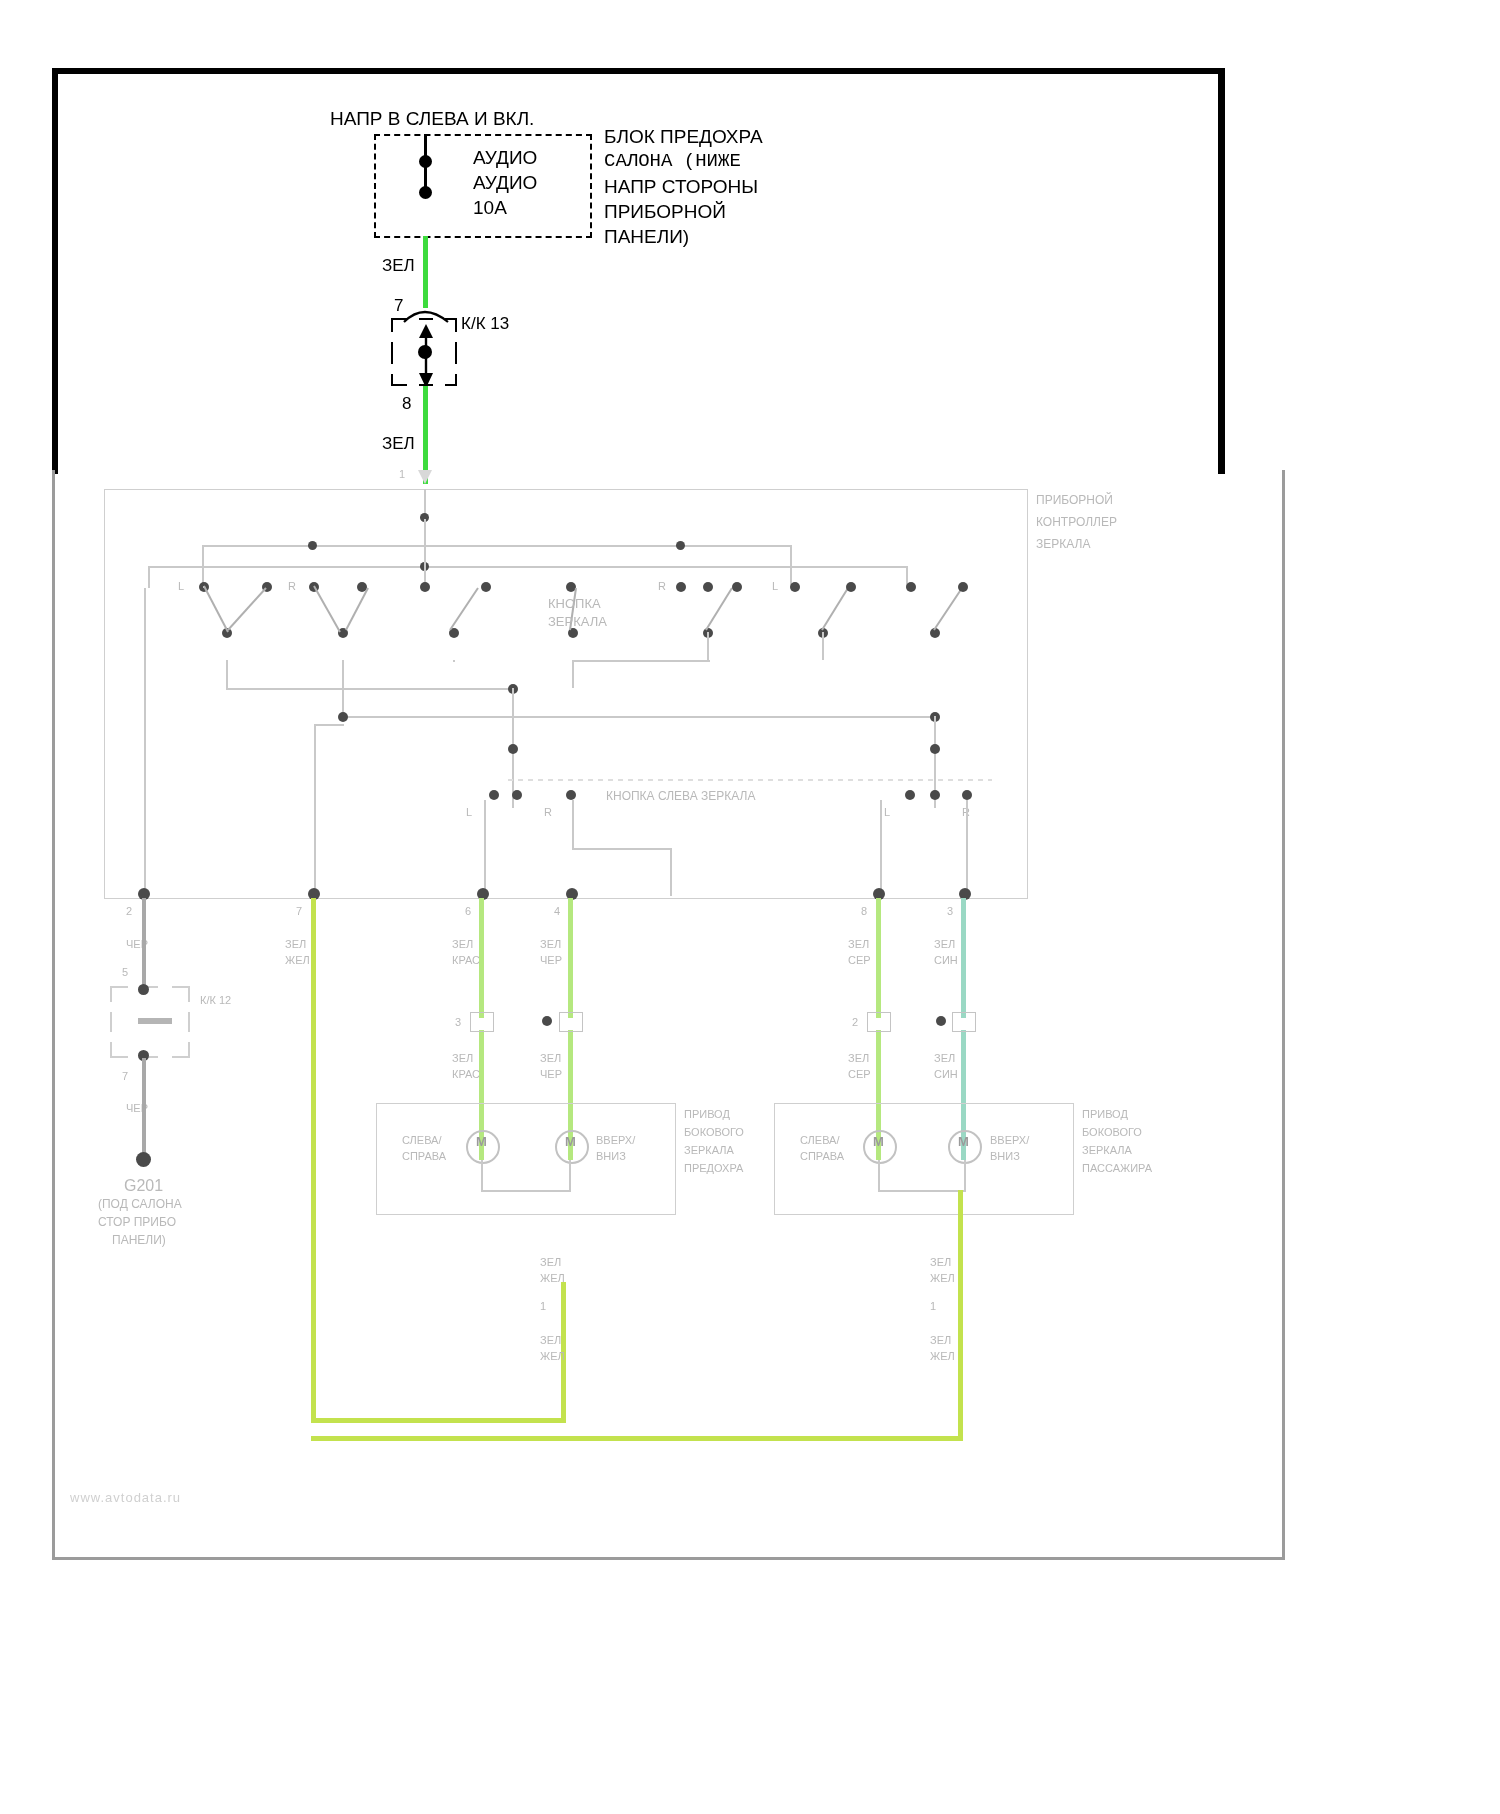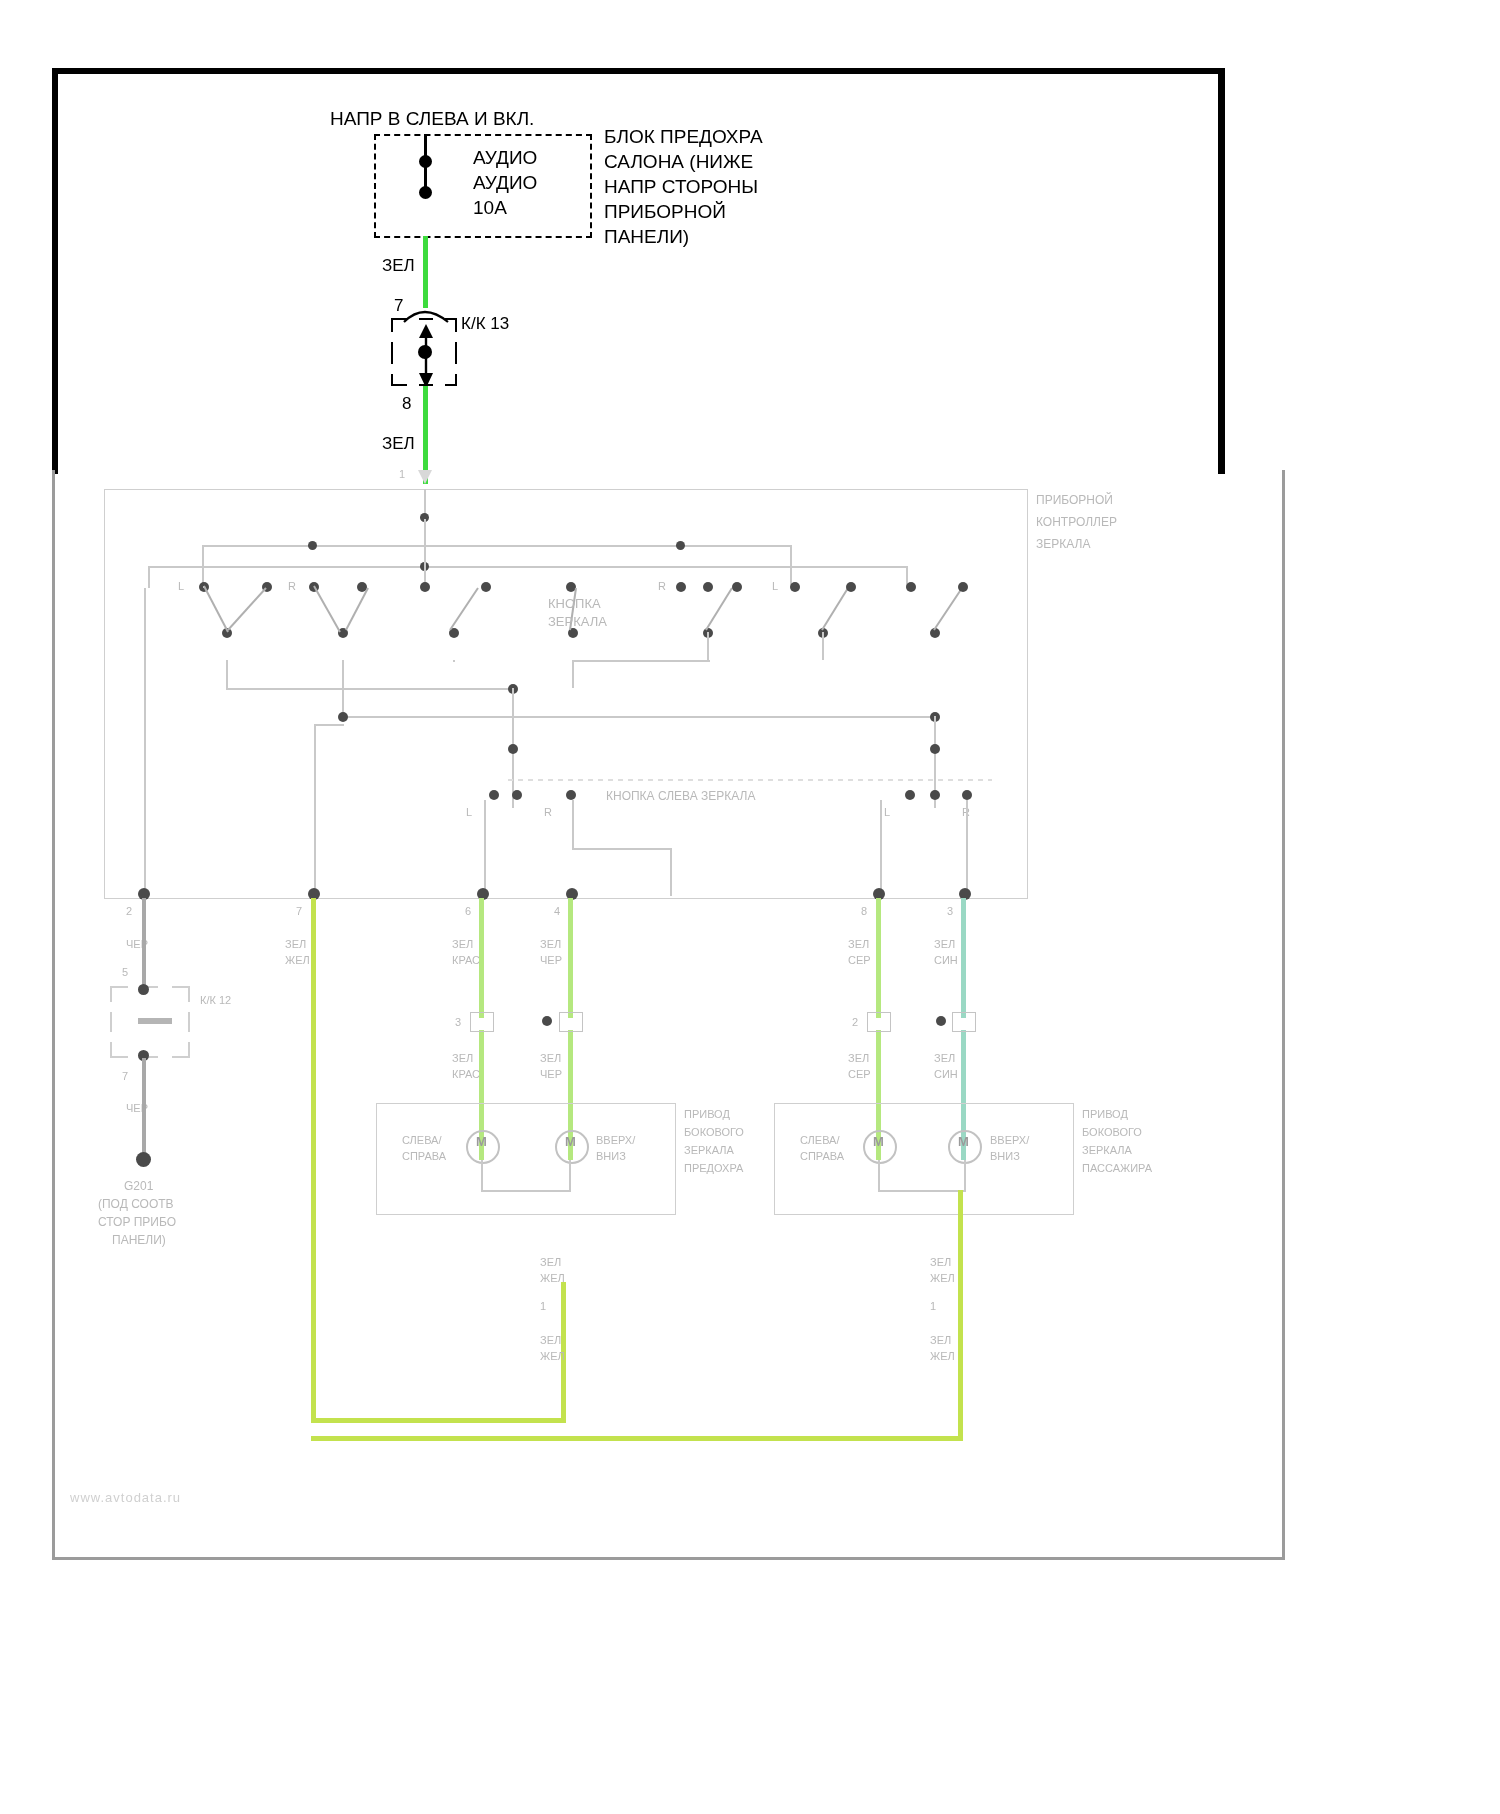--- a/index.html
+++ b/index.html
@@ -56,21 +56,21 @@
   <div class="ln" style="left:424px;top:134px;width:3px;height:25px;"></div>
   <div class="dot" style="left:419px;top:155px;width:13px;height:13px;"></div>
   <div class="ln" style="left:424px;top:161px;width:3px;height:30px;"></div>
   <div class="dot" style="left:419px;top:186px;width:13px;height:13px;"></div>
 
   <div class="txt big" style="left:473px;top:145px;">АУДИО</div>
   <div class="txt big" style="left:473px;top:170px;">АУДИО</div>
   <div class="txt big" style="left:473px;top:195px;">10A</div>
 
   <div class="txt big" style="left:604px;top:124px;">БЛОК ПРЕДОХРА</div>
-  <div class="txt big" style="left:604px;top:149px;">САЛОНА (НИЖЕ</div>
+  <div class="txt big" style="left:604px;top:149px;font-family:Liberation Mono, monospace;">САЛОНА (НИЖЕ</div>
   <div class="txt big" style="left:604px;top:174px;">НАПР СТОРОНЫ</div>
   <div class="txt big" style="left:604px;top:199px;">ПРИБОРНОЙ</div>
   <div class="txt big" style="left:604px;top:224px;">ПАНЕЛИ)</div>
 
   <div class="wire-green" style="left:423px;top:236px;height:72px;"></div>
   <div class="txt" style="left:382px;top:256px;font-size:17px;font-weight:400;">ЗЕЛ</div>
 
   <div class="abs" style="left:391px;top:318px;width:66px;height:68px;">
     <div style="position:absolute;left:0;top:0;width:2px;height:14px;background:#000;"></div>
     <div style="position:absolute;left:0;top:24px;width:2px;height:22px;background:#000;"></div>
@@ -301,22 +301,22 @@
   <div class="f-ln2" style="left:138px;top:1018px;width:34px;height:6px;"></div>
   <div class="f-dot" style="left:138px;top:1050px;width:11px;height:11px;"></div>
   <div class="f-txt" style="left:122px;top:966px;">5</div>
   <div class="f-txt" style="left:122px;top:1070px;">7</div>
   <div class="f-txt" style="left:200px;top:994px;">К/К 12</div>
 
   <div class="f-txt" style="left:126px;top:1102px;">ЧЕР</div>
   <div class="wire-gray" style="left:142px;top:1058px;height:102px;"></div>
 
   <div class="f-dot" style="left:136px;top:1152px;width:15px;height:15px;"></div>
-  <div class="f-txt" style="left:124px;top:1180px;font-size:12px;">G201</div>
-  <div class="f-txt" style="left:98px;top:1198px;font-size:12px;">(ПОД СООТВ</div>
+  <div class="f-txt" style="left:124px;top:1180px;font-size:16px;">G201</div>
+  <div class="f-txt" style="left:98px;top:1198px;font-size:12px;">(ПОД САЛОНА</div>
   <div class="f-txt" style="left:98px;top:1216px;font-size:12px;">СТОР ПРИБО</div>
   <div class="f-txt" style="left:112px;top:1234px;font-size:12px;">ПАНЕЛИ)</div>
 
   <div class="wire-yg" style="left:311px;top:898px;height:524px;"></div>
   <div class="wire-yg" style="left:311px;top:1418px;width:254px;height:5px;"></div>
   <div class="wire-yg" style="left:561px;top:1282px;height:141px;"></div>
 
   <div class="wire-lg" style="left:479px;top:898px;height:120px;"></div>
   <div class="wire-lg" style="left:479px;top:1030px;height:130px;"></div>
 

